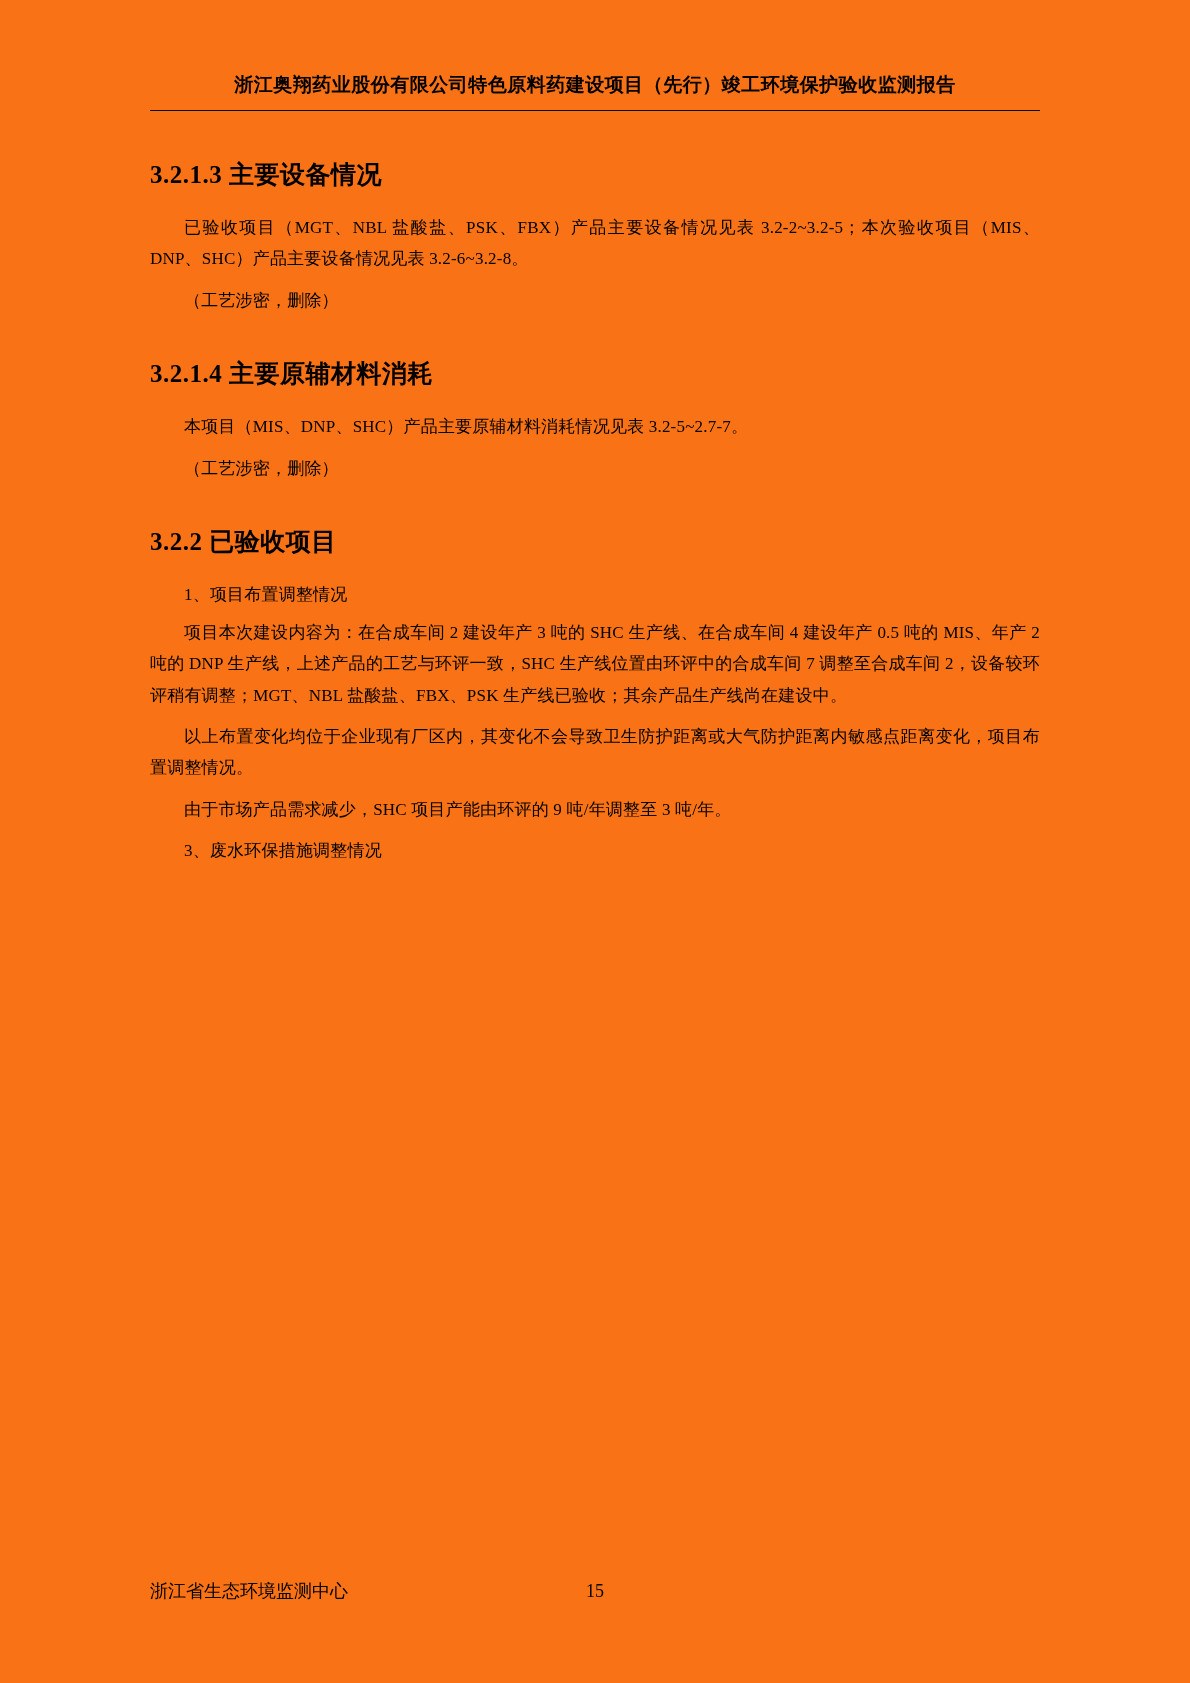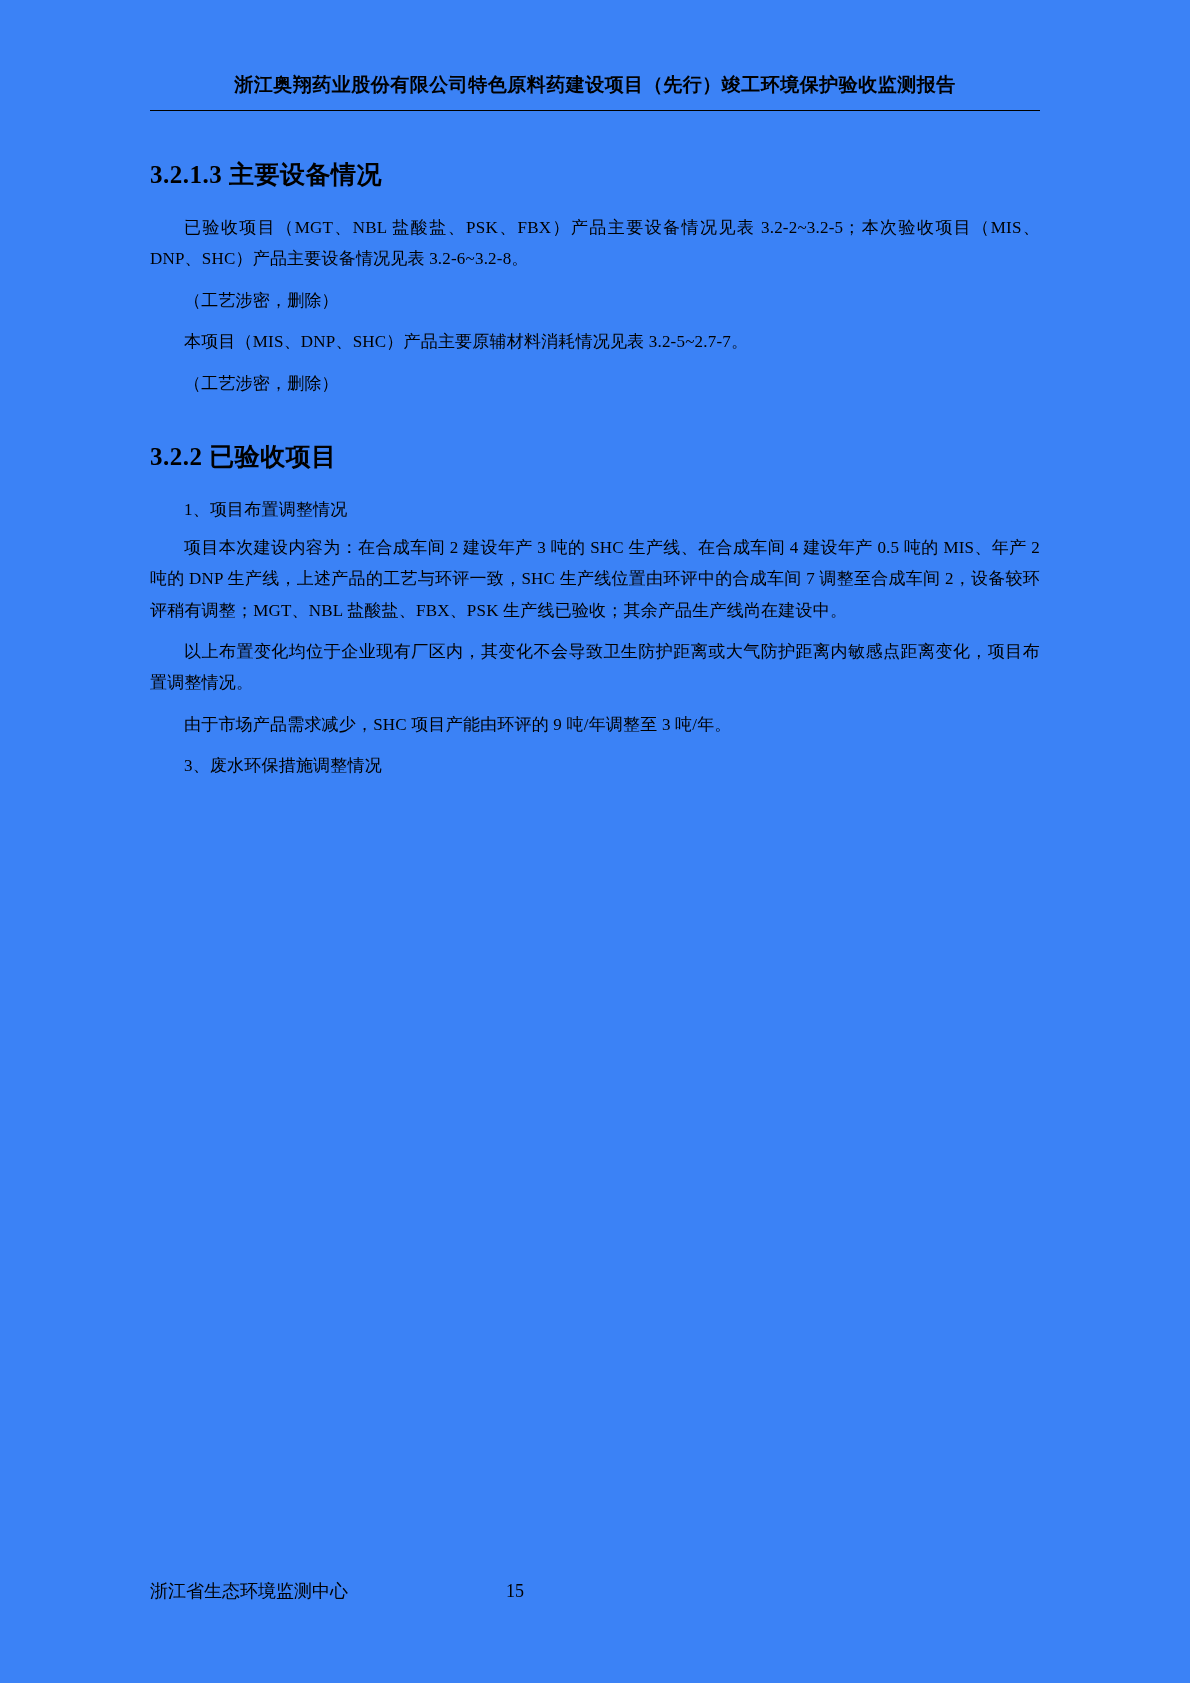--- a/index.html
+++ b/index.html
@@ -9,21 +9,21 @@
   }
   body {
     font-family: "Liberation Serif", "DejaVu Serif", serif;
     color: #000000;
   }
   .page {
     position: relative;
     width: 1190px;
     height: 1683px;
     margin: 0 auto;
-    background: #3b82f6;
+    background: #f97316;
     box-sizing: border-box;
     overflow: hidden;
   }
   .content {
     position: absolute;
     left: 150px;
     top: 72px;
     width: 890px;
   }
   .header-line {
@@ -67,38 +67,39 @@
     font-size: 18px;
     display: flex;
     align-items: baseline;
   }
   .footer-left {
     width: 40%;
     text-align: left;
   }
   .footer-center {
     width: 20%;
-    text-align: left;
+    text-align: center;
   }
   .footer-right {
     width: 40%;
   }
 </style>
 </head>
 <body>
 
 <div class="page">
   <div class="content">
 
     <div class="header-line">浙江奥翔药业股份有限公司特色原料药建设项目（先行）竣工环境保护验收监测报告</div>
 
     <h2 class="heading">3.2.1.3 主要设备情况</h2>
     <p class="para indent">已验收项目（MGT、NBL 盐酸盐、PSK、FBX）产品主要设备情况见表 3.2-2~3.2-5；本次验收项目（MIS、DNP、SHC）产品主要设备情况见表 3.2-6~3.2-8。</p>
     <p class="para indent">（工艺涉密，删除）</p>
 
+    <h2 class="heading spaced-top">3.2.1.4 主要原辅材料消耗</h2>
     <p class="para indent">本项目（MIS、DNP、SHC）产品主要原辅材料消耗情况见表 3.2-5~2.7-7。</p>
     <p class="para indent">（工艺涉密，删除）</p>
 
     <h2 class="heading spaced-top">3.2.2 已验收项目</h2>
     <p class="para indent tight">1、项目布置调整情况</p>
     <p class="para indent">项目本次建设内容为：在合成车间 2 建设年产 3 吨的 SHC 生产线、在合成车间 4 建设年产 0.5 吨的 MIS、年产 2 吨的 DNP 生产线，上述产品的工艺与环评一致，SHC 生产线位置由环评中的合成车间 7 调整至合成车间 2，设备较环评稍有调整；MGT、NBL 盐酸盐、FBX、PSK 生产线已验收；其余产品生产线尚在建设中。</p>
     <p class="para indent">以上布置变化均位于企业现有厂区内，其变化不会导致卫生防护距离或大气防护距离内敏感点距离变化，项目布置调整情况。</p>
     <p class="para indent">由于市场产品需求减少，SHC 项目产能由环评的 9 吨/年调整至 3 吨/年。</p>
     <p class="para indent">3、废水环保措施调整情况</p>
 

